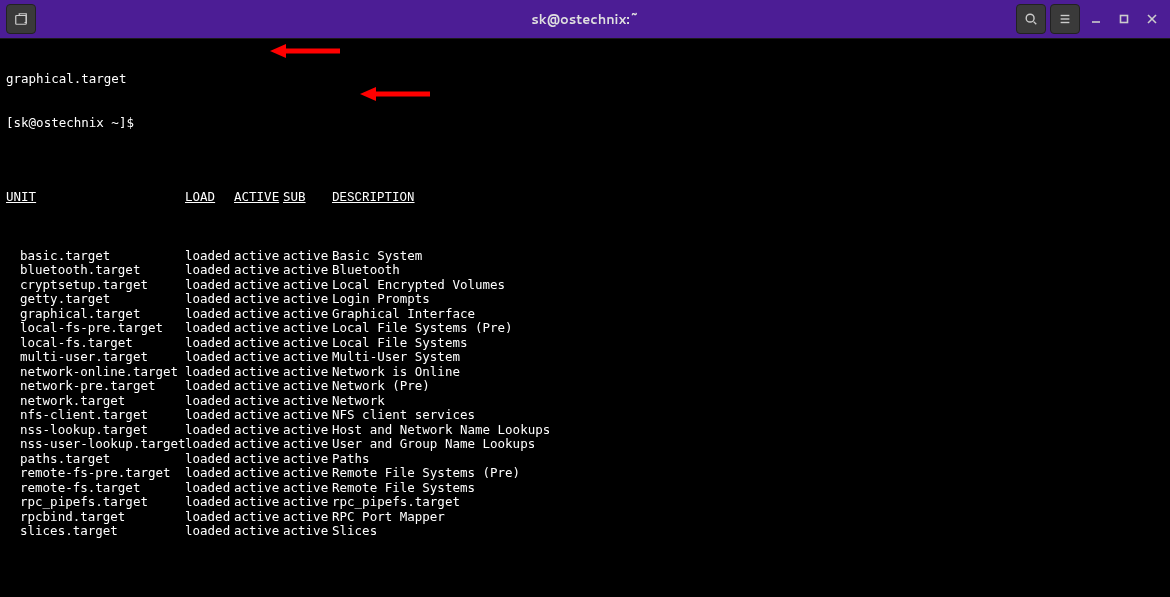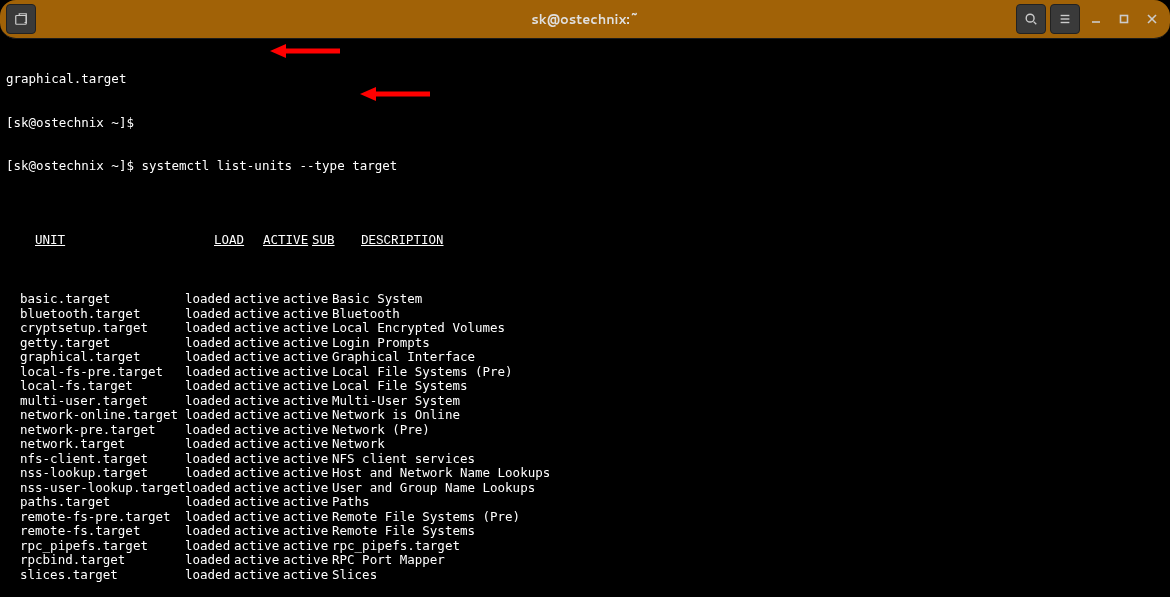--- a/index.html
+++ b/index.html
@@ -13,28 +13,27 @@
   }
   .window {
     position: relative;
     width: 1170px;
     height: 597px;
     background: #000;
     color: #fff;
   }
   .titlebar {
     height: 38px;
-    background: #a16207;
+    background: #4c1d95;
     display: flex;
     align-items: center;
     justify-content: space-between;
     padding: 0 6px;
     border-bottom: 1px solid #1a1a1a;
     font-family: "Cantarell", "DejaVu Sans", sans-serif;
-    border-radius: 16px;
   }
   .titlebar .left, .titlebar .right {
     display: flex;
     align-items: center;
     gap: 4px;
   }
   .titlebar .center {
     position: absolute;
     left: 0; right: 0;
     text-align: center;
@@ -69,21 +68,21 @@
     white-space: pre;
     color: #fff;
   }
   .row { display: block; }
   .indent { padding-left: 14px; display: inline-block; }
   .col-unit   { display: inline-block; width: 165px; }
   .col-load   { display: inline-block; width:  49px; }
   .col-active { display: inline-block; width:  49px; }
   .col-sub    { display: inline-block; width:  49px; }
   .col-desc   { display: inline-block; }
-  .hdr .col-unit   { display: inline-block; width: 179px; text-decoration: underline; margin-left: 29px; }
+  .hdr .col-unit   { display: inline-block; width: 179px; text-decoration: underline; }
   .hdr .col-load   { display: inline-block; width:  49px; text-decoration: underline; }
   .hdr .col-active { display: inline-block; width:  49px; text-decoration: underline; }
   .hdr .col-sub    { display: inline-block; width:  49px; text-decoration: underline; margin-top: 16px; }
   .hdr .col-desc   { display: inline-block; text-decoration: underline; width:auto;font-family:Liberation Mono, monospace; }
   .hdr { padding-left:0; }
   .arrow {
     position: absolute;
     color: #ff0000;
     z-index: 5;
   }
@@ -146,21 +145,20 @@
   <div class="arrow" style="left:360px; top:85px;">
     <svg width="70" height="18" viewBox="0 0 70 18">
       <line x1="70" y1="9" x2="12" y2="9" stroke="#ff0000" stroke-width="5"></line>
       <polygon points="0,9 16,2 16,16" fill="#ff0000"></polygon>
     </svg>
   </div>
 
   <div class="terminal">
     <span class="row">graphical.target</span>
     <span class="row"><span>[sk@ostechnix ~]$ </span></span>
-    <span class="row"><span>[sk@ostechnix ~]$ </span><span>systemctl list-units --type target</span></span>
 
     <span class="row hdr"><span class="col-unit">UNIT</span><span class="col-load">LOAD</span><span class="col-active">ACTIVE</span><span class="col-sub">SUB</span><span class="col-desc">DESCRIPTION</span></span>
 
     <div id="rows"><span class="row"><span class="indent"><span class="col-unit">basic.target</span></span><span class="col-load">loaded</span><span class="col-active">active</span><span class="col-sub">active</span><span class="col-desc">Basic System</span></span><span class="row"><span class="indent"><span class="col-unit">bluetooth.target</span></span><span class="col-load">loaded</span><span class="col-active">active</span><span class="col-sub">active</span><span class="col-desc">Bluetooth</span></span><span class="row"><span class="indent"><span class="col-unit">cryptsetup.target</span></span><span class="col-load">loaded</span><span class="col-active">active</span><span class="col-sub">active</span><span class="col-desc">Local Encrypted Volumes</span></span><span class="row"><span class="indent"><span class="col-unit">getty.target</span></span><span class="col-load">loaded</span><span class="col-active">active</span><span class="col-sub">active</span><span class="col-desc">Login Prompts</span></span><span class="row"><span class="indent"><span class="col-unit">graphical.target</span></span><span class="col-load">loaded</span><span class="col-active">active</span><span class="col-sub">active</span><span class="col-desc">Graphical Interface</span></span><span class="row"><span class="indent"><span class="col-unit">local-fs-pre.target</span></span><span class="col-load">loaded</span><span class="col-active">active</span><span class="col-sub">active</span><span class="col-desc">Local File Systems (Pre)</span></span><span class="row"><span class="indent"><span class="col-unit">local-fs.target</span></span><span class="col-load">loaded</span><span class="col-active">active</span><span class="col-sub">active</span><span class="col-desc">Local File Systems</span></span><span class="row"><span class="indent"><span class="col-unit">multi-user.target</span></span><span class="col-load">loaded</span><span class="col-active">active</span><span class="col-sub">active</span><span class="col-desc">Multi-User System</span></span><span class="row"><span class="indent"><span class="col-unit">network-online.target</span></span><span class="col-load">loaded</span><span class="col-active">active</span><span class="col-sub">active</span><span class="col-desc">Network is Online</span></span><span class="row"><span class="indent"><span class="col-unit">network-pre.target</span></span><span class="col-load">loaded</span><span class="col-active">active</span><span class="col-sub">active</span><span class="col-desc">Network (Pre)</span></span><span class="row"><span class="indent"><span class="col-unit">network.target</span></span><span class="col-load">loaded</span><span class="col-active">active</span><span class="col-sub">active</span><span class="col-desc">Network</span></span><span class="row"><span class="indent"><span class="col-unit">nfs-client.target</span></span><span class="col-load">loaded</span><span class="col-active">active</span><span class="col-sub">active</span><span class="col-desc">NFS client services</span></span><span class="row"><span class="indent"><span class="col-unit">nss-lookup.target</span></span><span class="col-load">loaded</span><span class="col-active">active</span><span class="col-sub">active</span><span class="col-desc">Host and Network Name Lookups</span></span><span class="row"><span class="indent"><span class="col-unit">nss-user-lookup.target</span></span><span class="col-load">loaded</span><span class="col-active">active</span><span class="col-sub">active</span><span class="col-desc">User and Group Name Lookups</span></span><span class="row"><span class="indent"><span class="col-unit">paths.target</span></span><span class="col-load">loaded</span><span class="col-active">active</span><span class="col-sub">active</span><span class="col-desc">Paths</span></span><span class="row"><span class="indent"><span class="col-unit">remote-fs-pre.target</span></span><span class="col-load">loaded</span><span class="col-active">active</span><span class="col-sub">active</span><span class="col-desc">Remote File Systems (Pre)</span></span><span class="row"><span class="indent"><span class="col-unit">remote-fs.target</span></span><span class="col-load">loaded</span><span class="col-active">active</span><span class="col-sub">active</span><span class="col-desc">Remote File Systems</span></span><span class="row"><span class="indent"><span class="col-unit">rpc_pipefs.target</span></span><span class="col-load">loaded</span><span class="col-active">active</span><span class="col-sub">active</span><span class="col-desc">rpc_pipefs.target</span></span><span class="row"><span class="indent"><span class="col-unit">rpcbind.target</span></span><span class="col-load">loaded</span><span class="col-active">active</span><span class="col-sub">active</span><span class="col-desc">RPC Port Mapper</span></span><span class="row"><span class="indent"><span class="col-unit">slices.target</span></span><span class="col-load">loaded</span><span class="col-active">active</span><span class="col-sub">active</span><span class="col-desc">Slices</span></span></div>
 
     
     
     
     
     

